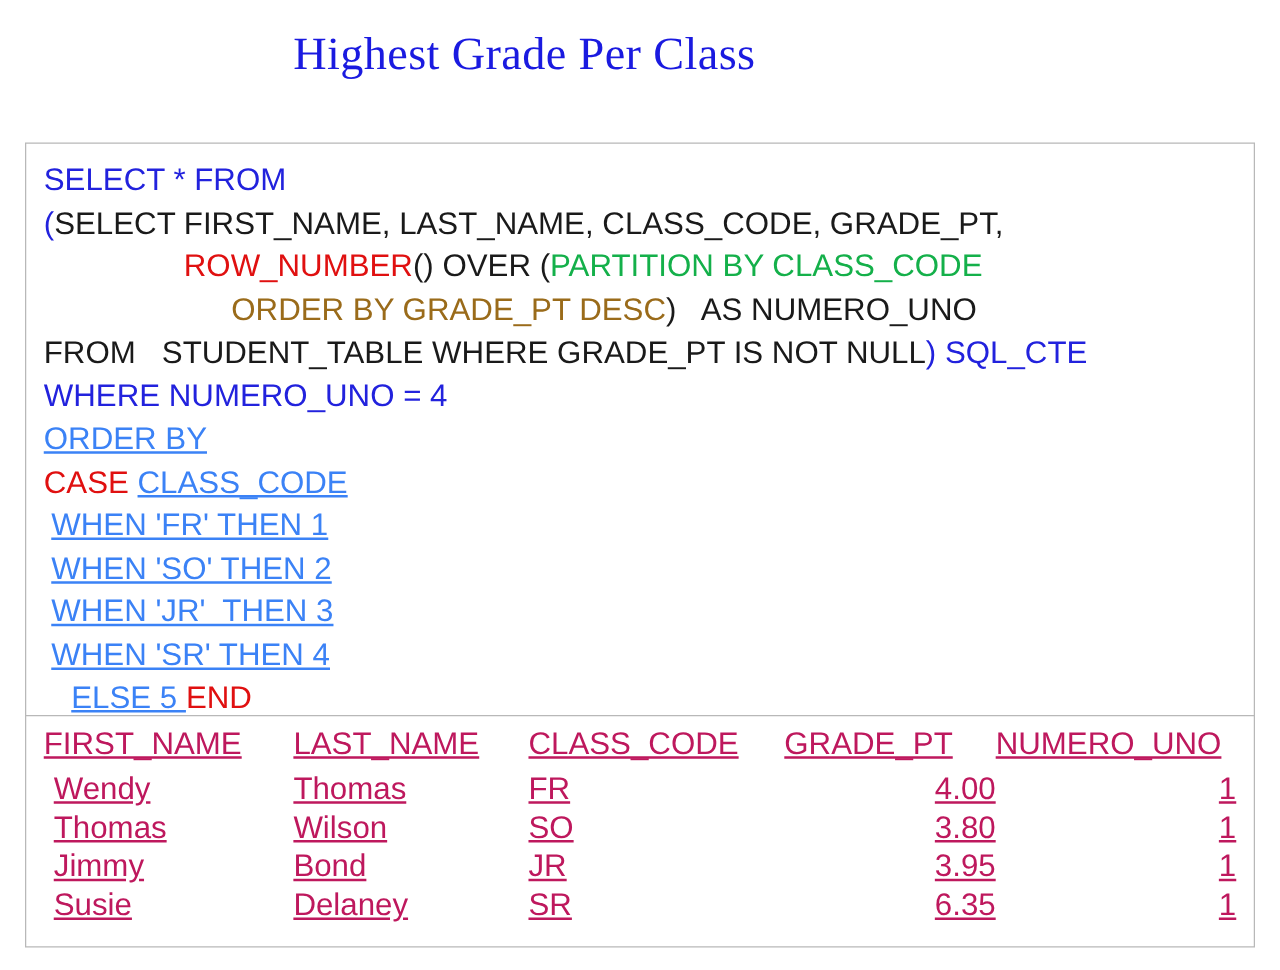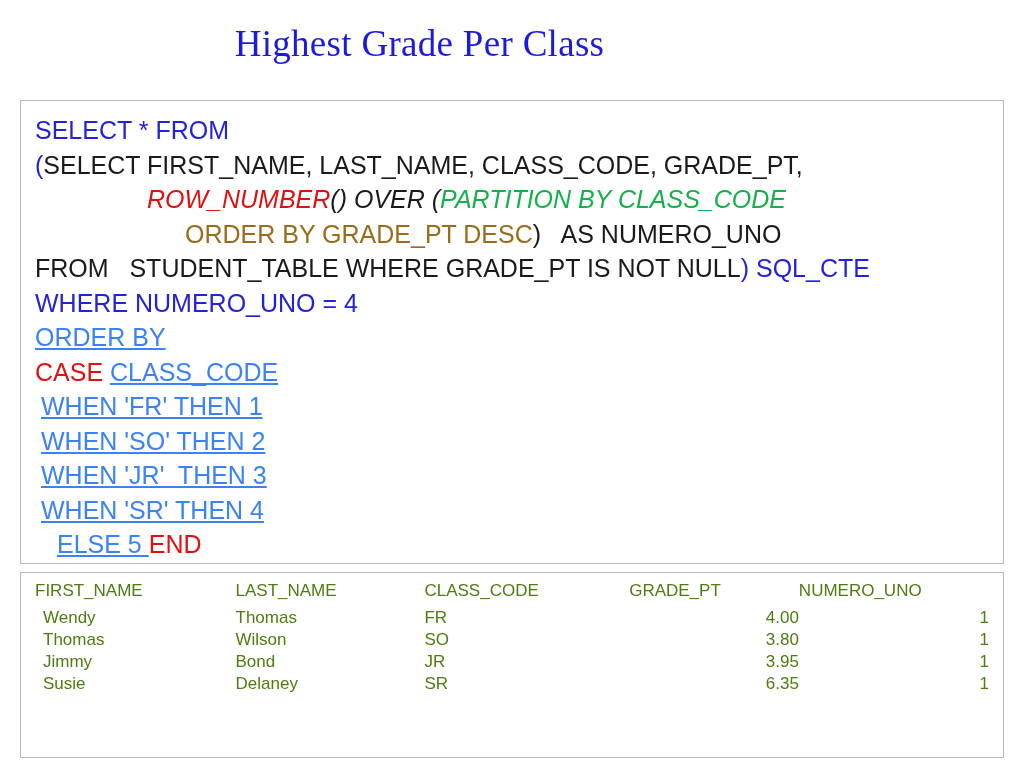--- a/index.html
+++ b/index.html
@@ -25,63 +25,64 @@
     font-size: 37px;
     color: #1a1ae0;
     padding-top: 22px;
     letter-spacing: 0.3px;
     white-space: nowrap;
   }
   
   .code-box {
     position: absolute;
     left: 20px;
-    top: 100px;
+    top: 114px;
     width: 984px;
     height: 464px;
     box-sizing: border-box;
     border: 1px solid #b8b8b8;
     background: #ffffff;
     padding: 12px 14px 0 14px;
   }
   .code-line {
     font-family: "Liberation Sans", sans-serif;
     font-size: 25px;
     line-height: 34.5px;
     white-space: pre;
     color: #222222;
   }
   .c-blue   { color: #2222dd; }
   .c-black  { color: #1a1a1a; }
   .c-red    { color: #e01010; }
   .c-green  { color: #14b04a; }
   .c-brown  { color: #9a6b1a; }
   .c-purple { color: #3b82f6; text-decoration: underline; }
-  .indent1 { padding-left: 112px; font-style: italic; }
+  .indent1 { padding-left: 112px; }
   .indent2 { padding-left: 150px; }
   .indent3 { padding-left: 6px; }
   .indent4 { padding-left: 22px; }
 
   
   .table-box {
     position: absolute;
     left: 20px;
     top: 572px;
     width: 984px;
     height: 186px;
     box-sizing: border-box;
     border: 1px solid #b8b8b8;
     background: #ffffff;
     padding: 6px 0 0 0;
   }
   table.results {
     width: 100%;
     border-collapse: collapse;
-    font-size: 17px;
-    color: #4d7c0f;
+    font-size: 25px;
+    color: #be185d;
+    text-decoration: underline;
   }
   table.results th {
     font-weight: normal;
     text-align: left;
     padding: 2px 0 6px 0;
     white-space: nowrap;
   }
   table.results td {
     padding: 1px 0;
     white-space: nowrap;

